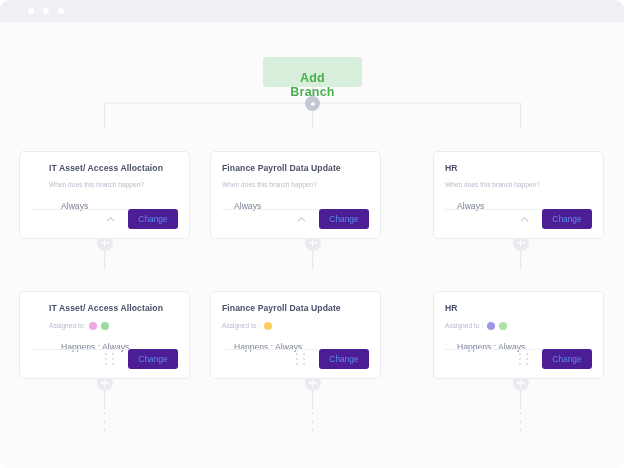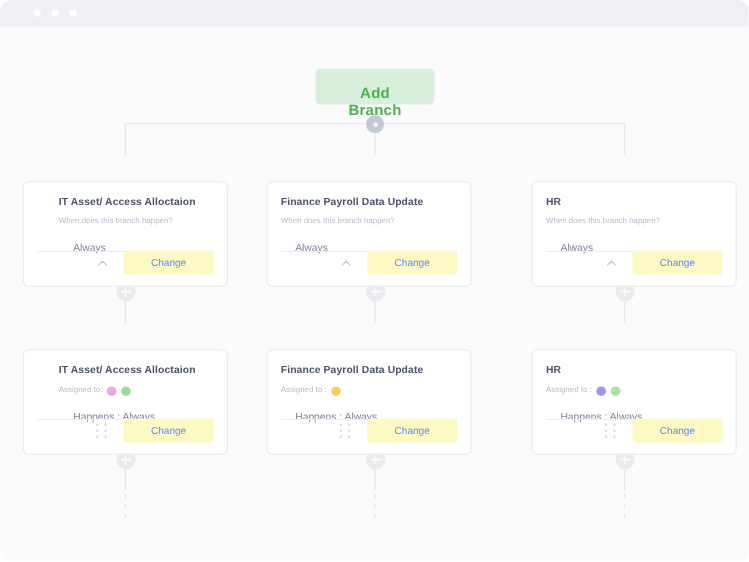--- a/index.html
+++ b/index.html
@@ -133,22 +133,22 @@
     box-sizing: border-box;
     background: #ffffff;
     border: 1px solid #e9ebf0;
     border-radius: 5px;
     padding: 12px 11px 9px 11px;
   }
   .card-row-1 { top: 129px; height: 88px; }
   .card-row-2 { top: 269px; height: 88px; }
 
   .col-1 { left: 19px; padding-left: 29px; }
-  .col-2 { left: 222px; }
-  .col-3 { left: 443px; }
+  .col-2 { left: 210px; }
+  .col-3 { left: 433px; }
 
   .card-title {
     font-size: 8.6px;
     font-weight: bold;
     color: #4a5169;
     letter-spacing: .1px;
     margin: 0 0 8px 0;
     line-height: 1.1;
   }
   .card-sub {
@@ -218,23 +218,23 @@
     flex: none;
   }
   .drag-handle i {
     width: 2px;
     height: 2px;
     border-radius: 50%;
     background: #d5d9e2;
     display: block;
   }
   .change-btn {
-    width: 75px;
+    width: 50px;
     height: 20px;
-    background: #fef9c3;
+    background: #4c1d95;
     border: none;
     border-radius: 3px;
     color: #5b8cf0;
     font-family: "Liberation Sans", sans-serif;
     font-size: 8.4px;
     cursor: pointer;
     padding: 0;
     flex: none;
   }
 </style>

